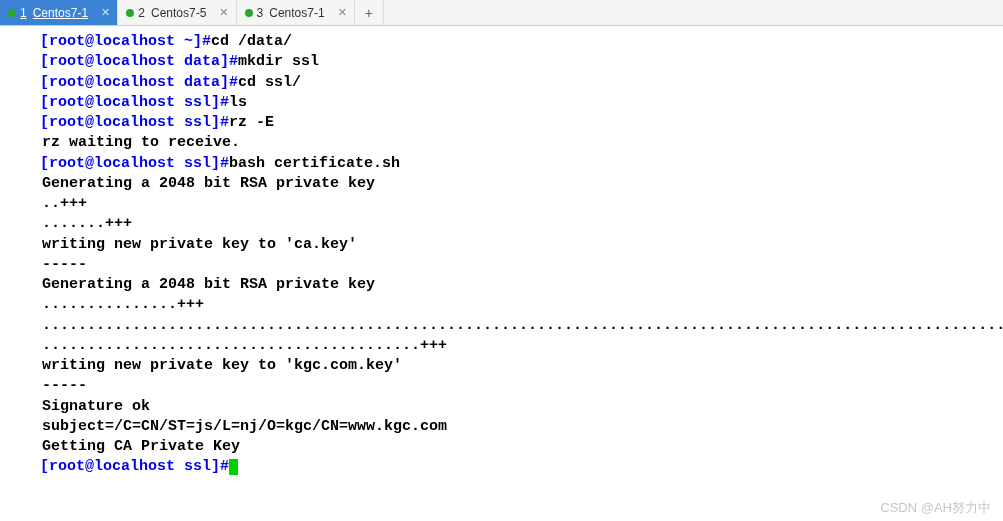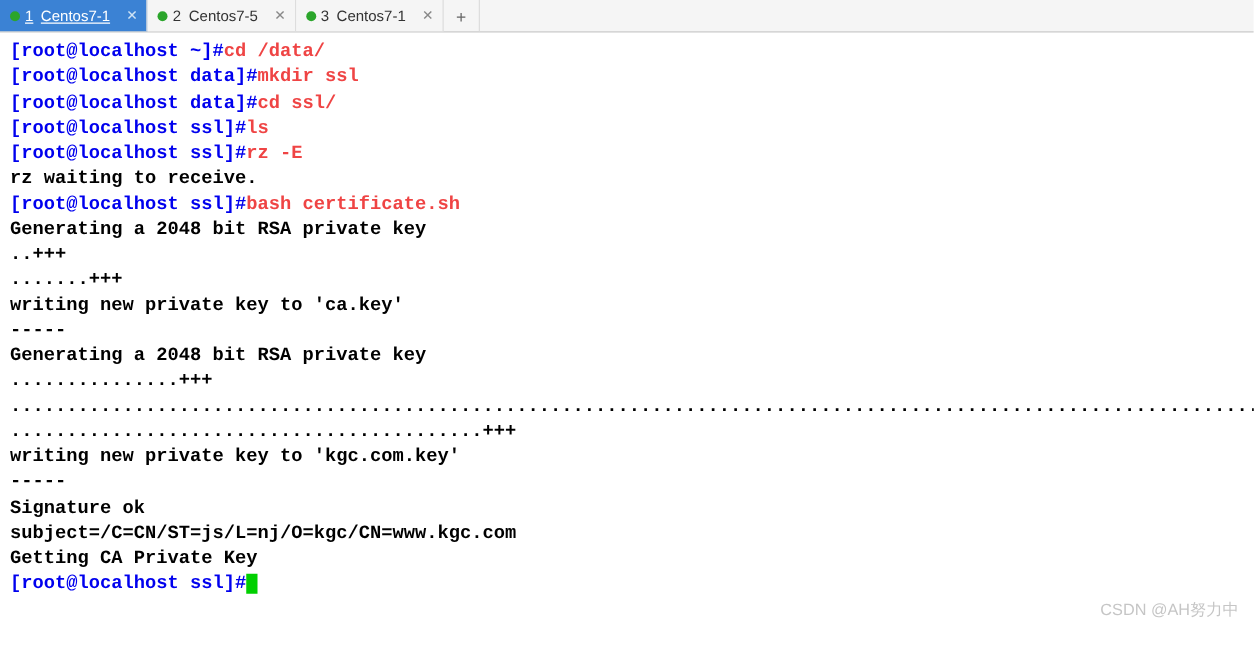--- a/index.html
+++ b/index.html
@@ -60,33 +60,33 @@
       cursor: pointer;
       border-right: 1px solid #ddd;
       height: 100%;
       display:flex;align-items:center;
     }
     .terminal {
       padding: 6px 8px;
       line-height: 1.35;
       white-space: pre;
     }
-    .prompt { color: #0000ee; font-weight: bold; }
-    .cmd { color: #ef4444; }
-    .out { color: #000; }
+    .prompt { color: #0000ee; font-weight: bold; margin-left: 32px; }
+    .cmd { color: #000000; }
+    .out { color: #000; margin-left: 34px; }
     .cursor {
       display: inline-block;
       width: 9px; height: 16px;
       background: #00d000;
       vertical-align: text-bottom;
     }
     .watermark {
       position: absolute;
       right: 12px;
-      bottom: 24px;
+      bottom: 4px;
       color: rgba(150,150,150,0.55);
       font-family: Arial, sans-serif;
       font-size: 13px;
       font-weight: normal;
     }
   </style>
 </head>
 <body>
 
 <div class="tabbar">

